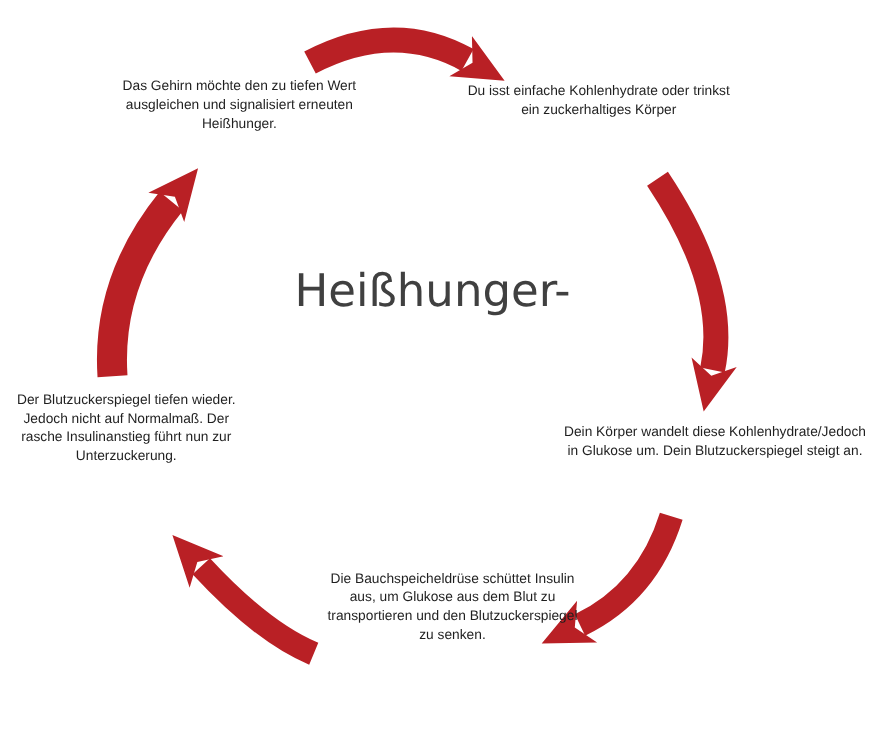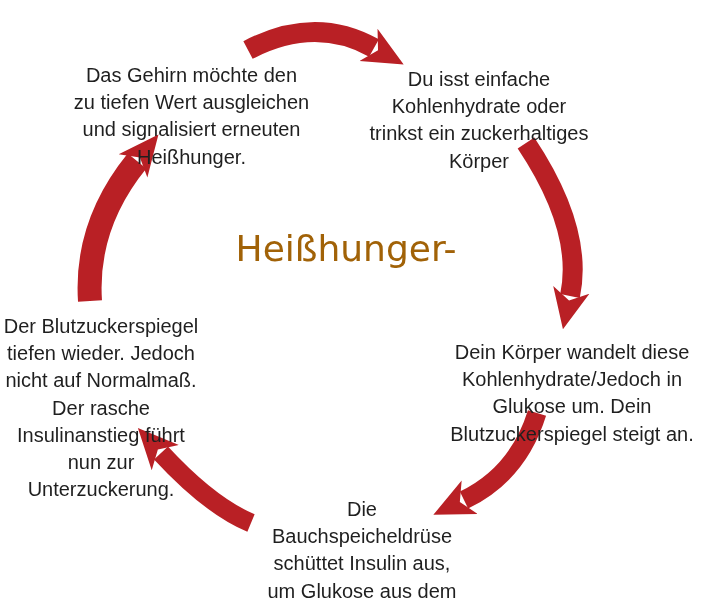--- a/index.html
+++ b/index.html
@@ -19,43 +19,43 @@
   .arrows {
     position: absolute;
     left: 0;
     top: 0;
     width: 710px;
     height: 605px;
     pointer-events: none;
   }
   .step {
     position: absolute;
-    font-size: 20px;
+    font-size: 11px;
     line-height: 1.36;
     text-align: center;
     color: #1f1f1f;
     font-weight: 400;
   }
   .step-top-left    { left: 73px;  top: 62px;  width: 237px; }
   .step-top-right   { left: 368px; top: 66px;  width: 222px; }
   .step-right       { left: 446px; top: 339px; width: 252px; }
-  .step-bottom      { left: 262px; top: 496px; width: 200px; }
+  .step-bottom      { left: 262px; top: 456px; width: 200px; }
   .step-left        { left: 2px;   top: 313px; width: 198px; }
   .diagram-title {
     position: absolute;
     left: 226px;
-    top: 228px;
+    top: 213px;
     width: 240px;
     margin: 0;
     text-align: center;
     font-family: "DejaVu Sans", sans-serif;
     font-size: 36px;
     line-height: 1.14;
     font-weight: 400;
-    color: #a16207;
+    color: #404040;
   }
 </style>
 </head>
 <body>
 
 <div class="canvas">
 
   <svg class="arrows" viewBox="0 0 710 605" xmlns="http://www.w3.org/2000/svg">
     <defs>
       <marker id="ah" viewBox="0 0 10 10" refX="1.5" refY="5" markerWidth="42" markerHeight="46" orient="auto" markerUnits="userSpaceOnUse">

